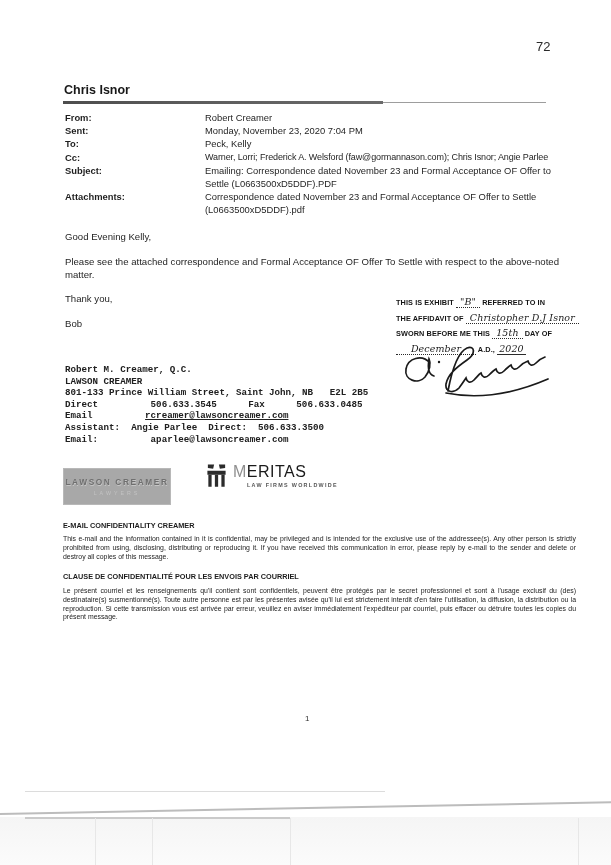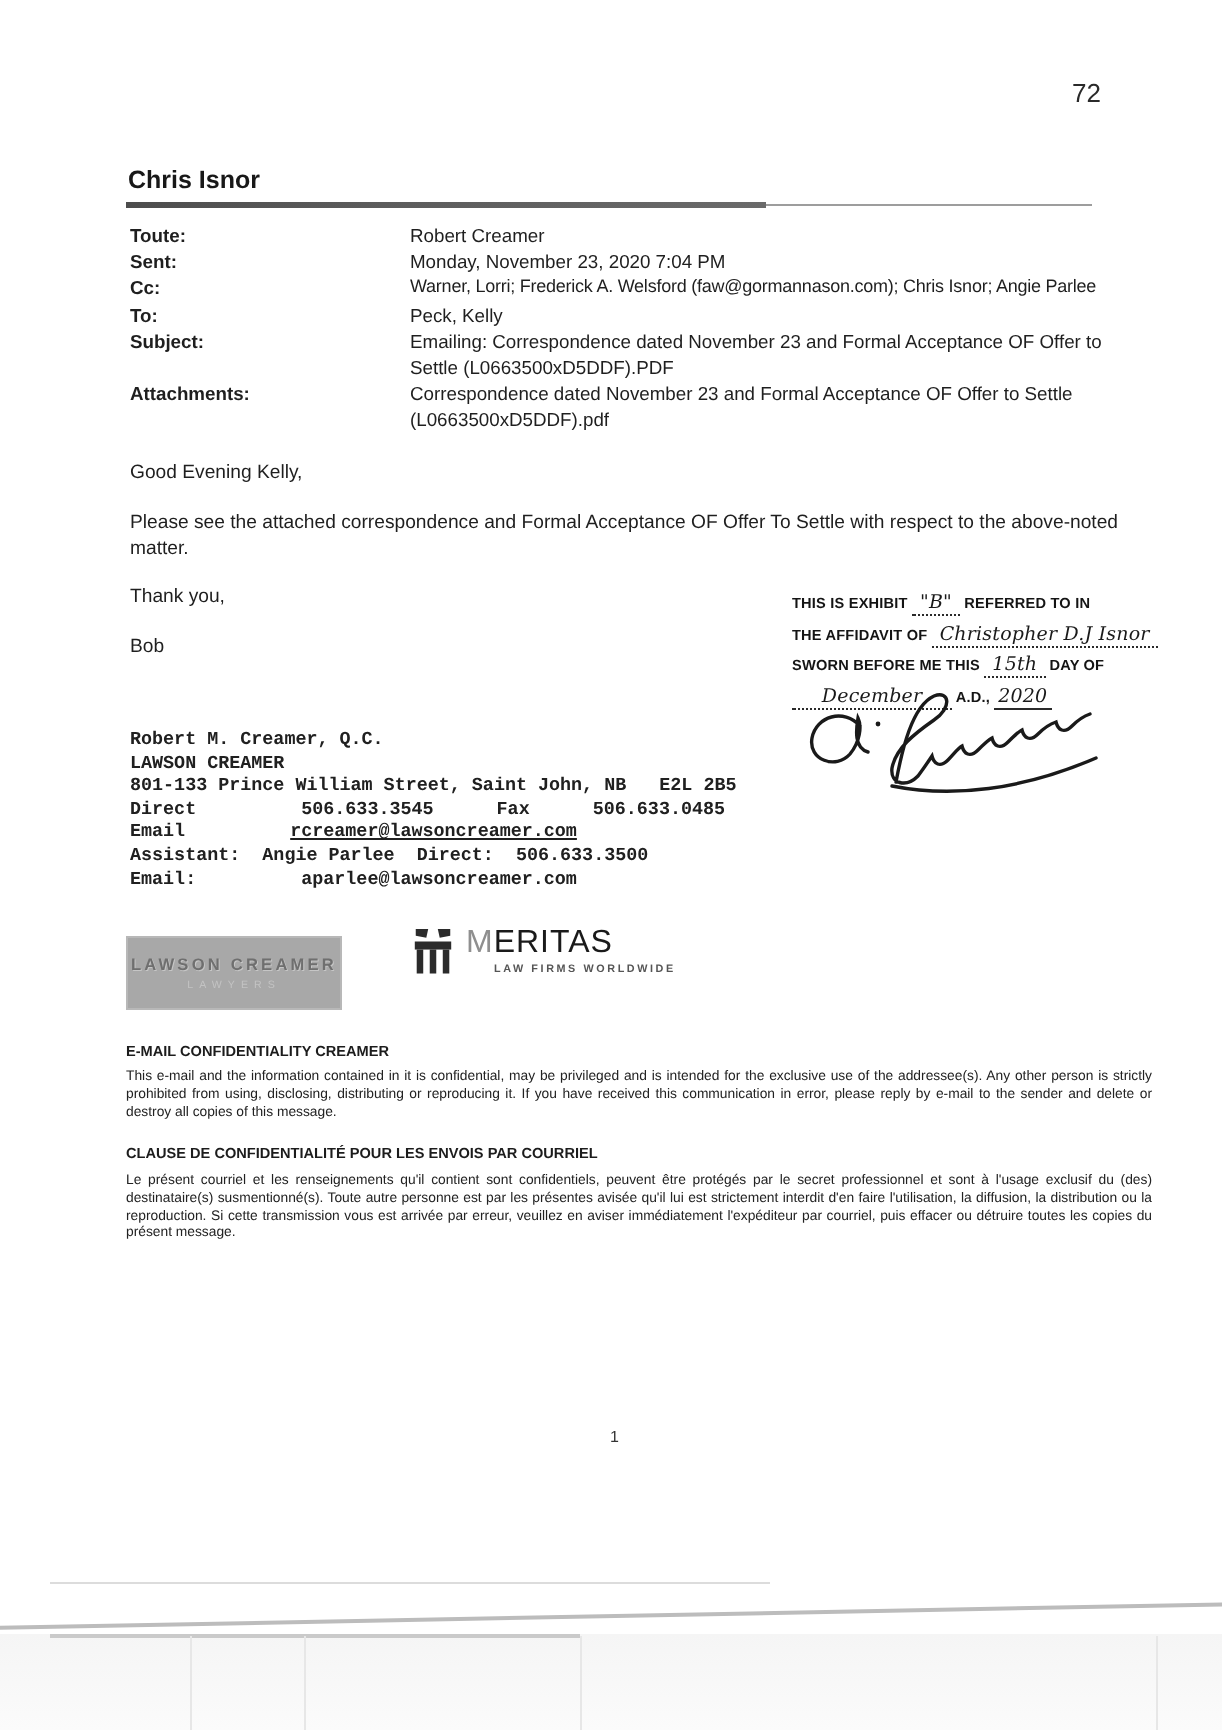--- a/index.html
+++ b/index.html
@@ -70,34 +70,34 @@
 <div class="page">
 
   <div class="corner-num">72</div>
 
   <div class="recipient">Chris Isnor</div>
   <div class="rule-a"></div>
   <div class="rule-b"></div>
 
   <div class="headers">
     <div class="hrow">
-      <div class="lbl">Toute:</div>
+      <div class="lbl">From:</div>
       <div class="val">Robert Creamer</div>
     </div>
     <div class="hrow">
       <div class="lbl">Sent:</div>
       <div class="val">Monday, November 23, 2020 7:04 PM</div>
     </div>
     <div class="hrow">
+      <div class="lbl">To:</div>
+      <div class="val">Peck, Kelly</div>
+    </div>
+    <div class="hrow">
       <div class="lbl">Cc:</div>
       <div class="val tight">Warner, Lorri; Frederick A. Welsford (faw@gormannason.com); Chris Isnor; Angie Parlee</div>
-    </div>
-    <div class="hrow">
-      <div class="lbl">To:</div>
-      <div class="val">Peck, Kelly</div>
     </div>
     <div class="hrow">
       <div class="lbl">Subject:</div>
       <div class="val">Emailing: Correspondence dated November 23 and Formal Acceptance OF Offer to Settle (L0663500xD5DDF).PDF</div>
     </div>
     <div class="hrow">
       <div class="lbl">Attachments:</div>
       <div class="val">Correspondence dated November 23 and Formal Acceptance OF Offer to Settle (L0663500xD5DDF).pdf</div>
     </div>
   </div>

